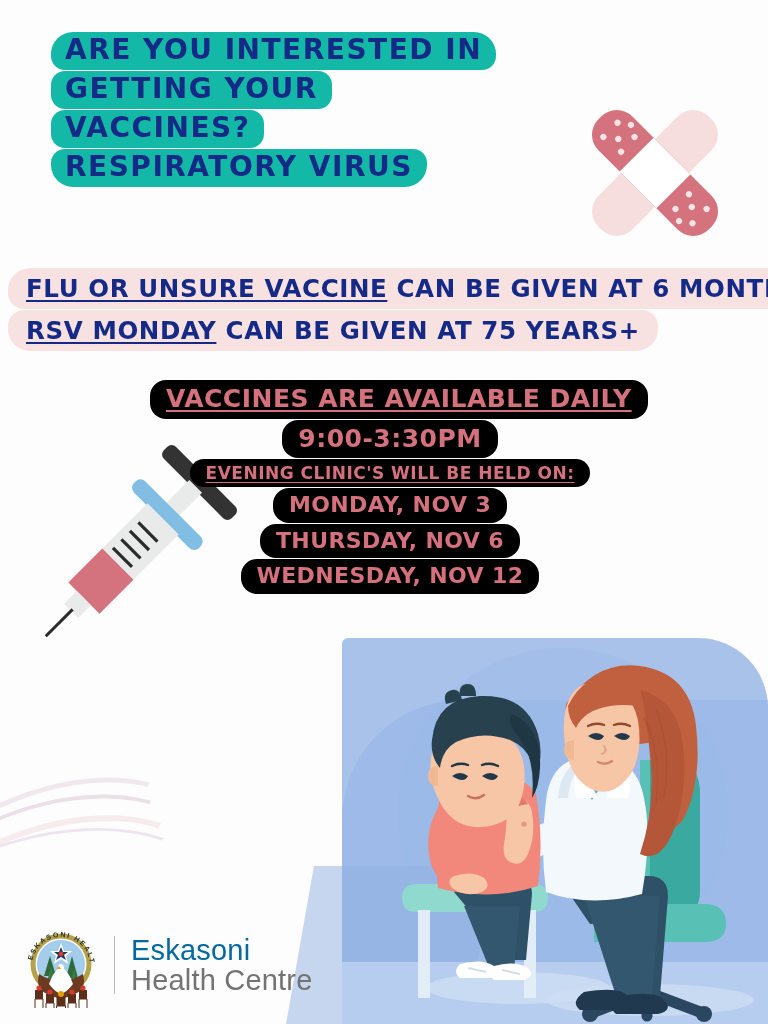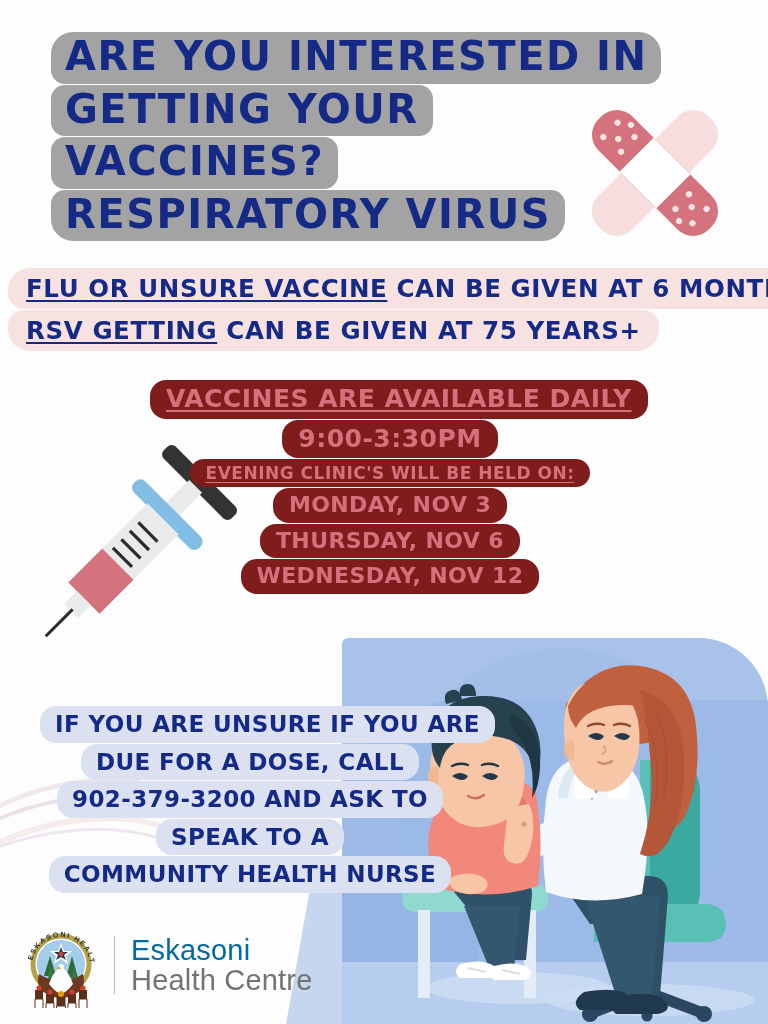--- a/index.html
+++ b/index.html
@@ -116,25 +116,25 @@
     left: 35px;
     top: 10px;
     width: 560px;
     padding: 22px 16px 18px 16px;
     box-sizing: border-box;
   }
   .headline .hl-line {
     display: table;
     font-family: "DejaVu Sans", sans-serif;
     font-weight: bold;
-    font-size: 40px;
+    font-size: 28px;
     line-height: 1.14;
     letter-spacing: 1.5px;
     color: #142a86;
-    background: #a3a3a3;
+    background: #14b8a6;
     padding: 2px 14px 4px 14px;
     border-radius: 14px;
     margin: 0 0 1px 0;
     white-space: nowrap;
   }
   .headline .hl-line:first-child { border-top-left-radius: 22px; border-top-right-radius: 22px;}
   .headline .hl-line:last-child  { border-bottom-left-radius: 22px; border-bottom-right-radius: 22px;}
 
   
   .eligibility {
@@ -167,21 +167,21 @@
     left: 150px;
     top: 380px;
     width: 480px;
     text-align: center;
   }
   .schedule .sc-line {
     display: inline-block;
     font-family: "DejaVu Sans", sans-serif;
     font-weight: bold;
     color: #d4717c;
-    background: #7f1d1d;
+    background: #000000;
     padding: 3px 16px 3px 16px;
     border-radius: 16px;
     margin-bottom: 1px;
     white-space: nowrap;
   }
   .schedule .lg { font-size: 25px; letter-spacing: .5px; }
   .schedule .md { font-size: 17px; letter-spacing: .5px; }
   .schedule .sm { font-size: 22px; letter-spacing: .4px; }
   .schedule u { text-decoration: underline; text-underline-offset: 3px; }
   .sc-row { display: block; line-height: 1.3; }
@@ -294,21 +294,21 @@
       </g>
     </svg>
   </div>
 
   <div class="eligibility">
     <div class="el-line">
       <u>FLU OR UNSURE VACCINE</u>
         <span> CAN BE GIVEN AT 6 MONTHS+</span>
     </div>
     <div class="el-line">
-      <u>RSV GETTING</u>
+      <u>RSV MONDAY</u>
         <span> CAN BE GIVEN AT 75 YEARS+</span>
     </div>
   </div>
 
   <div class="art-syringe">
     <svg width="220" height="220" viewBox="0 0 220 220">
       <g transform="rotate(45 110 110)">
 
         <rect x="62" y="6" width="96" height="17" rx="6" fill="#333333"></rect>
 
@@ -478,37 +478,20 @@
         <path d="M84 128 q8 -6 16 0 q-4 8 -16 0 z" fill="#24384c"></path>
 
         <path d="M54 118 q8 -4 16 -1" stroke="#1f3643" stroke-width="2.4" fill="none" stroke-linecap="round"></path>
         <path d="M84 117 q8 -3 16 1" stroke="#1f3643" stroke-width="2.4" fill="none" stroke-linecap="round"></path>
 
         <path d="M70 148 q8 5 16 -1" stroke="#c9705e" stroke-width="2.4" fill="none" stroke-linecap="round"></path>
       </g>
     </svg>
   </div>
 
-  <div class="contact">
-    <span class="ct-row">
-      <span class="ct-line">IF YOU ARE UNSURE IF YOU ARE</span>
-    </span>
-    <span class="ct-row">
-      <span class="ct-line">DUE FOR A DOSE, CALL</span>
-    </span>
-    <span class="ct-row">
-      <span class="ct-line">902-379-3200 AND ASK TO</span>
-    </span>
-    <span class="ct-row">
-      <span class="ct-line">SPEAK TO A</span>
-    </span>
-    <span class="ct-row">
-      <span class="ct-line">COMMUNITY HEALTH NURSE</span>
-    </span>
-  </div>
 
   <div class="logo">
     <span class="logo-emblem">
       <svg width="82" height="86" viewBox="0 0 82 86">
         <defs>
           <path id="ringpath" d="M 12,44 A 29,29 0 0 1 70,44"></path>
         </defs>
 
         <circle cx="41" cy="42" r="28" fill="none" stroke="#b4a24a" stroke-width="5"></circle>
         <circle cx="41" cy="42" r="24" fill="#9ec9e8"></circle>

